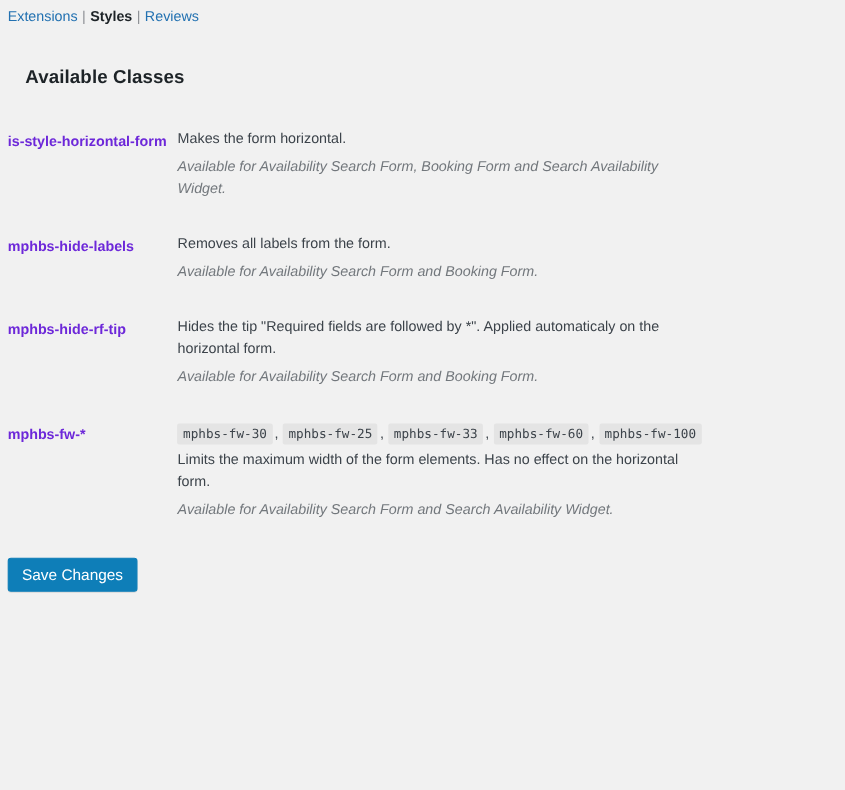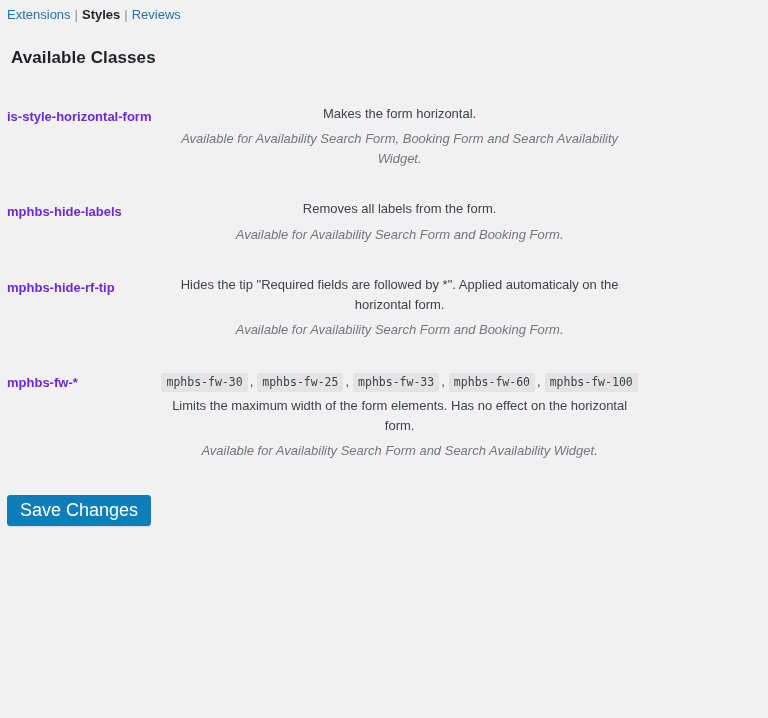--- a/index.html
+++ b/index.html
@@ -42,21 +42,21 @@
   .subnav .sep {
     color: #8c8f94;
     padding: 0 4px;
   }
 
   
   .page-title {
     font-size: 17px;
     font-weight: bold;
     color: #1d2327;
-    margin: 4px;
+    margin: 16px;
     padding: 20px 0 0 0;
     line-height: 22px;
     letter-spacing: 0.1px;
   }
 
   
   .classes-table {
     width: 100%;
     border-collapse: collapse;
     margin-top: 22px;
@@ -72,21 +72,20 @@
     color: #6d28d9;
     padding: 17px 10px 17px 0;
     line-height: 17px;
     white-space: nowrap;
   }
   .classes-table td {
     padding: 13px 0 17px 0;
     font-size: 13px;
     line-height: 1.55;
     color: #3c434a;
-    text-align: center;
   }
   .desc-main {
     margin: 0;
     color: #3c434a;
     font-size: 13px;
     line-height: 1.55;
   }
   .desc-avail {
     margin: 5px 0 0 0;
     font-style: italic;
@@ -119,21 +118,21 @@
   .submit-wrap {
     padding: 17px 0 0 0;
   }
   .button-primary {
     display: inline-block;
     background: #0e7eb8;
     border: 1px solid #0e7eb8;
     border-radius: 3px;
     color: #ffffff;
     font-family: "Liberation Sans", sans-serif;
-    font-size: 18px;
+    font-size: 14px;
     line-height: 16px;
     padding: 6px 12px 7px 12px;
     cursor: pointer;
     text-decoration: none;
     box-shadow: 0 1px 0 rgba(0,0,0,0.08);
   }
 </style>
 </head>
 <body>
 

